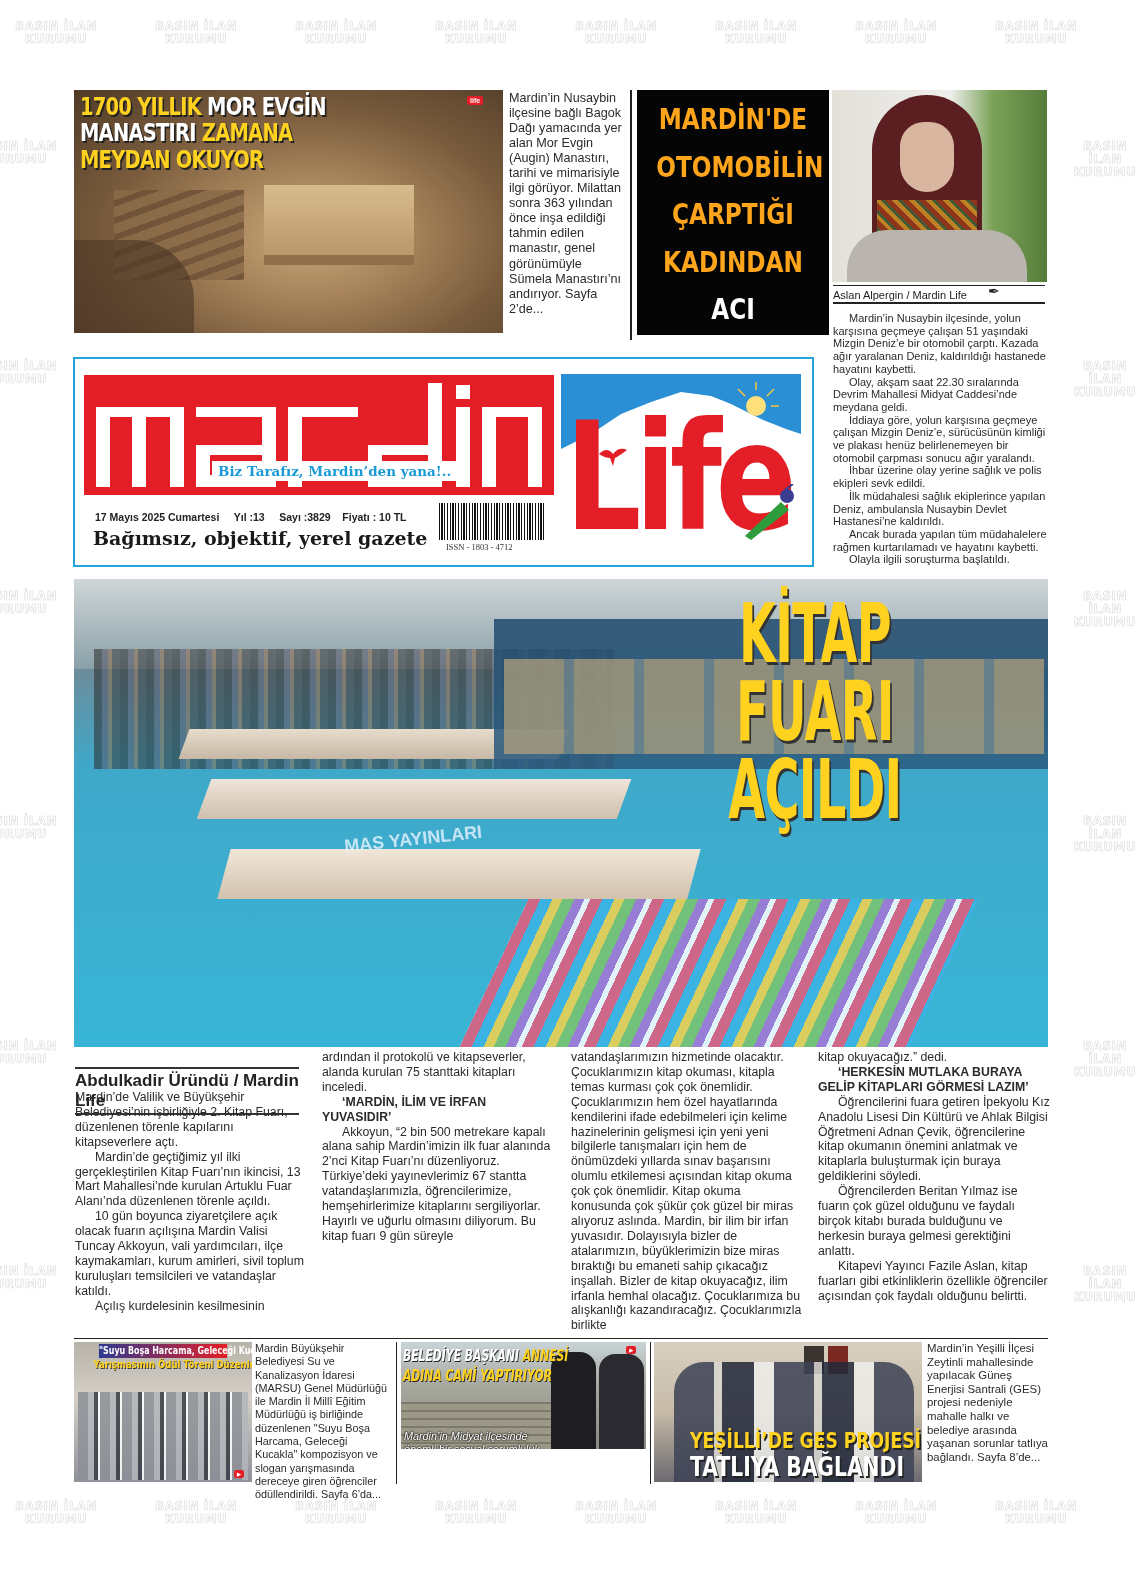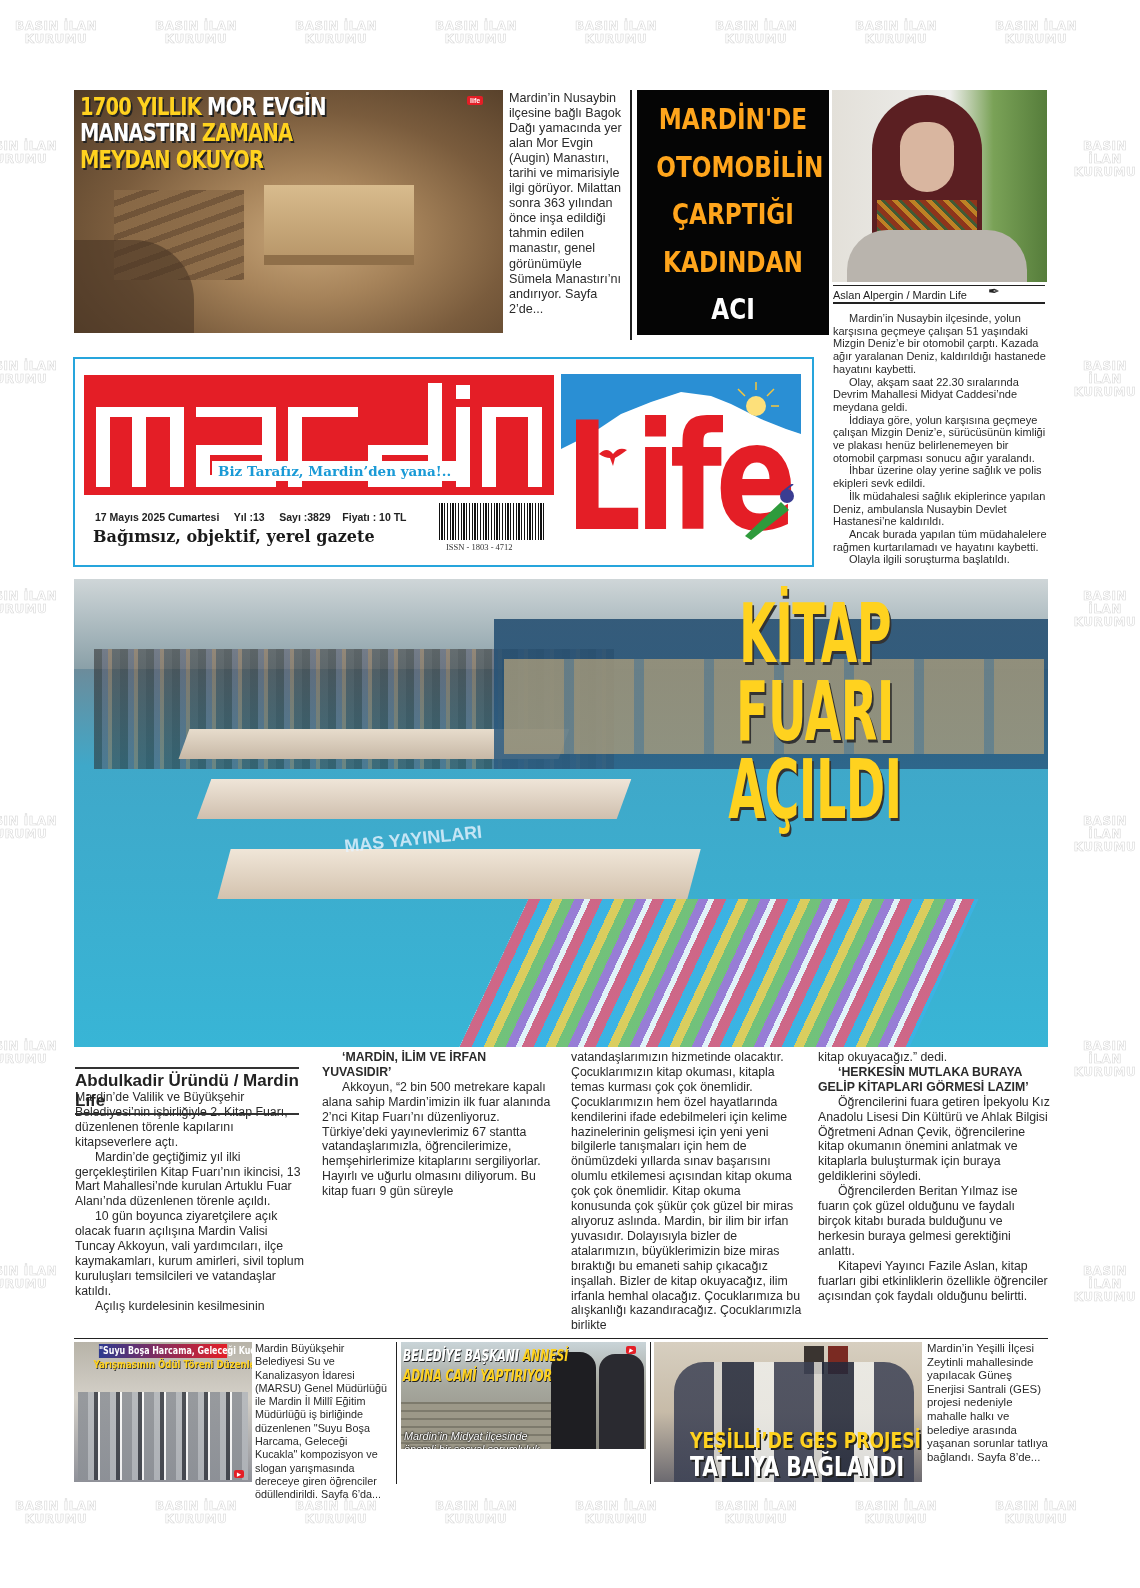--- a/index.html
+++ b/index.html
@@ -224,21 +224,21 @@
   </svg>
   <div class="abs" style="left:128px;top:86px;background:#fff;padding:0 6px;font-family:'DejaVu Serif',serif;font-weight:bold;font-size:13.5px;color:#1a9ad6;line-height:20px;">Biz Tarafız, Mardin’den yana!..</div>
 </div>
 
 <div class="abs" style="left:95px;top:511px;font-size:10.5px;font-weight:bold;color:#222;font-family:'Liberation Sans Narrow','Liberation Sans',sans-serif;">
   <span>17 Mayıs 2025 Cumartesi</span>&nbsp;&nbsp;&nbsp;&nbsp;
   <span>Yıl :13</span>&nbsp;&nbsp;&nbsp;&nbsp;
   <span>Sayı :3829</span>&nbsp;&nbsp;&nbsp;
   <span>Fiyatı : 10 TL</span>
 </div>
-<div class="abs" style="left:93px;top:527px;font-family:'DejaVu Serif',serif;font-weight:bold;font-size:16px;color:#1a1a1a;">Bağımsız, objektif, yerel gazete</div>
+<div class="abs" style="left:93px;top:527px;font-family:'DejaVu Serif',serif;font-weight:bold;font-size:19px;color:#1a1a1a;">Bağımsız, objektif, yerel gazete</div>
 
 <div class="abs" style="left:439px;top:503px;width:106px;height:37px;background:repeating-linear-gradient(90deg,#111 0 1px,#fff 1px 2px,#111 2px 4px,#fff 4px 5px,#111 5px 6px,#fff 6px 8px,#111 8px 9px,#fff 9px 11px);"></div>
 <div class="abs" style="left:446px;top:542px;font-size:8.5px;color:#333;font-family:'Liberation Serif',serif;">ISSN - 1803 - 4712</div>
 
 <div class="abs" style="left:561px;top:374px;width:240px;height:190px;">
   <div class="abs" style="left:0;top:0;width:240px;height:120px;background:#2a8fd4;"></div>
   <svg class="abs" style="left:0;top:0;" width="240" height="190" viewBox="0 0 240 190">
     <path d="M0 75 L30 60 L60 40 L90 28 L120 18 L150 22 L170 30 L200 45 L225 55 L240 60 L240 120 L0 120 Z" fill="#ffffff"></path>
     <circle cx="195" cy="32" r="10" fill="#fde07a"></circle>
     <g stroke="#f7c63b" stroke-width="1.5">
@@ -277,20 +277,21 @@
 </div>
 
 <div class="abs byline" style="left:75px;top:1067px;width:224px;">Abdulkadir Üründü  / Mardin Life</div>
 <div class="abs body-text" id="col1" style="left:75px;top:1090px;width:230px;">
     <p class="noind">Mardin’de Valilik ve Büyükşehir Belediyesi’nin işbirliğiyle 2. Kitap Fuarı, düzenlenen törenle kapılarını kitapseverlere açtı.</p>
     <p>Mardin’de geçtiğimiz yıl ilki gerçekleştirilen Kitap Fuarı’nın ikincisi, 13 Mart Mahallesi’nde kurulan Artuklu Fuar Alanı’nda düzenlenen törenle açıldı.</p>
     <p>10 gün boyunca ziyaretçilere açık olacak fuarın açılışına Mardin Valisi Tuncay Akkoyun, vali yardımcıları, ilçe kaymakamları, kurum amirleri, sivil toplum kuruluşları temsilcileri ve vatandaşlar katıldı.</p>
     <p>Açılış kurdelesinin kesilmesinin</p>
   </div>
 <div class="abs body-text" id="col2" style="left:322px;top:1050px;width:232px;">
+    <p class="noind">ardından il protokolü ve kitapseverler, alanda kurulan 75 stanttaki kitapları inceledi.</p>
     <p class="sub">‘MARDİN, İLİM VE İRFAN YUVASIDIR’</p>
     <p>Akkoyun, “2 bin 500 metrekare kapalı alana sahip Mardin’imizin ilk fuar alanında 2’nci Kitap Fuarı’nı düzenliyoruz. Türkiye’deki yayınevlerimiz 67 stantta vatandaşlarımızla, öğrencilerimize, hemşehirlerimize kitaplarını sergiliyorlar. Hayırlı ve uğurlu olmasını diliyorum. Bu kitap fuarı 9 gün süreyle</p>
   </div>
 <div class="abs body-text" id="col3" style="left:571px;top:1050px;width:232px;">
     <p class="noind">vatandaşlarımızın hizmetinde olacaktır. Çocuklarımızın kitap okuması, kitapla temas kurması çok çok önemlidir. Çocuklarımızın hem özel hayatlarında kendilerini ifade edebilmeleri için kelime hazinelerinin gelişmesi için yeni yeni bilgilerle tanışmaları için hem de önümüzdeki yıllarda sınav başarısını olumlu etkilemesi açısından kitap okuma çok çok önemlidir. Kitap okuma konusunda çok şükür çok güzel bir miras alıyoruz aslında. Mardin, bir ilim bir irfan yuvasıdır. Dolayısıyla bizler de atalarımızın, büyüklerimizin bize miras bıraktığı bu emaneti sahip çıkacağız inşallah. Bizler de kitap okuyacağız, ilim irfanla hemhal olacağız. Çocuklarımıza bu alışkanlığı kazandıracağız. Çocuklarımızla birlikte</p>
   </div>
 <div class="abs body-text" id="col4" style="left:818px;top:1050px;width:232px;">
     <p class="noind">kitap okuyacağız.” dedi.</p>
     <p class="sub">‘HERKESİN MUTLAKA BURAYA GELİP KİTAPLARI GÖRMESİ LAZIM’</p>
     <p>Öğrencilerini fuara getiren İpekyolu Kız Anadolu Lisesi Din Kültürü ve Ahlak Bilgisi Öğretmeni Adnan Çevik, öğrencilerine kitap okumanın önemini anlatmak ve kitaplarla buluşturmak için buraya geldiklerini söyledi.</p>

